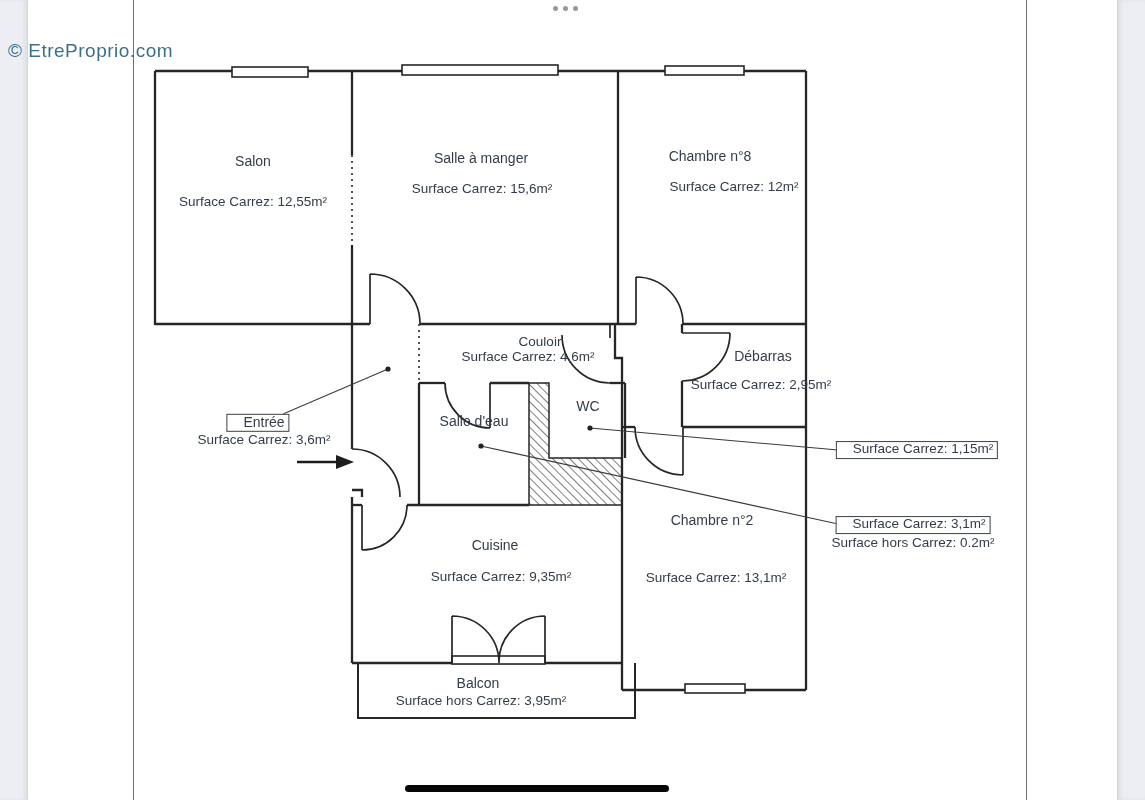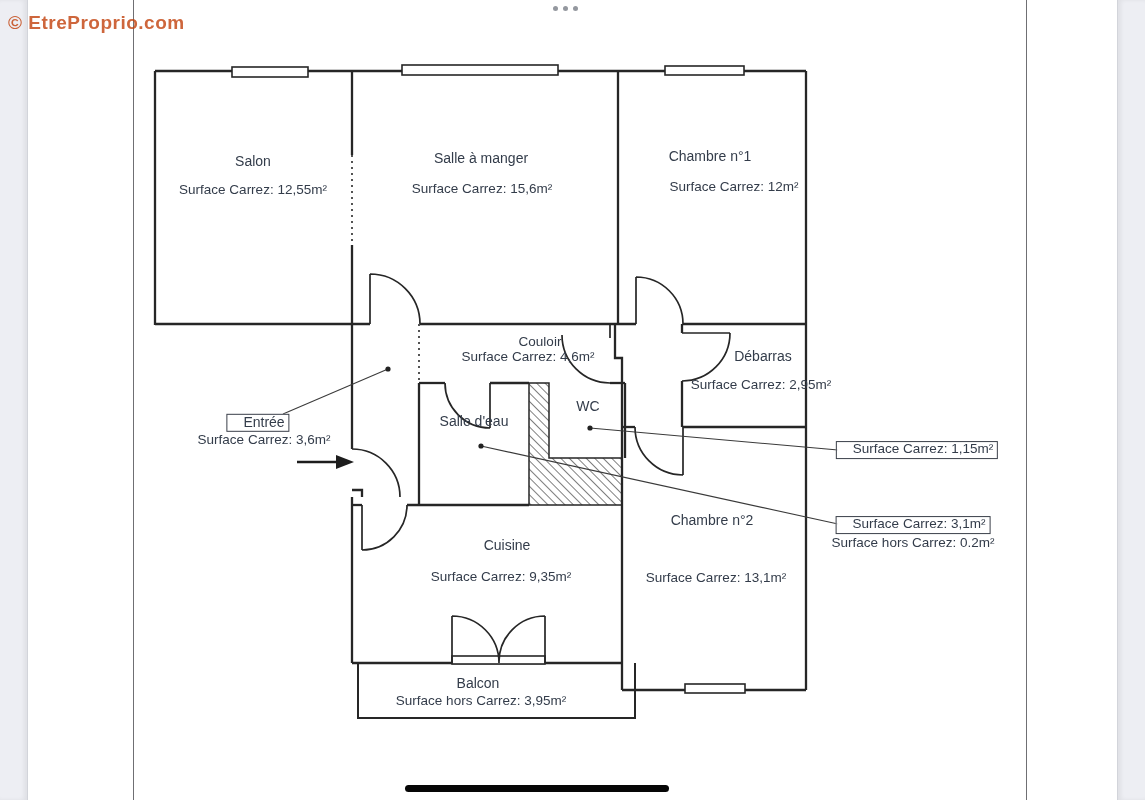--- a/index.html
+++ b/index.html
@@ -4,22 +4,22 @@
 <style>
   html,body{margin:0;padding:0;background:#e9ebf0;}
   #screen{position:relative;width:1145px;height:800px;background:#ffffff;overflow:hidden;
           font-family:"Liberation Sans","DejaVu Sans",sans-serif;}
   .side-strip{position:absolute;top:0;bottom:0;width:27px;background:#edeef3;z-index:1;}
   .side-strip.left{left:0;border-right:1px solid #d2d4da;box-shadow:inset -3px 0 4px rgba(0,0,0,0.06);}
   .side-strip.right{right:0;border-left:1px solid #d2d4da;box-shadow:inset 3px 0 4px rgba(0,0,0,0.06);}
   .doc-edge{position:absolute;top:0;bottom:0;width:1.4px;background:#6f6f73;z-index:2;}
   .doc-edge.left{left:133px;}
   .doc-edge.right{left:1026px;}
-  .watermark{position:absolute;left:8px;top:12px;font-size:19px;letter-spacing:.5px;
-             color:#c2410c;opacity:.8;z-index:3;white-space:nowrap;font-weight:bold;}
+  .watermark{position:absolute;left:8px;top:40px;font-size:19px;letter-spacing:.5px;
+             color:#0c4a6e;opacity:.8;z-index:3;white-space:nowrap;}
   .dots-handle{position:absolute;left:553px;top:6px;display:flex;gap:5px;z-index:3;cursor:pointer;}
   .dots-handle .dot{width:5px;height:5px;border-radius:50%;background:#94989f;}
   .home-bar{position:absolute;left:405px;top:785px;width:264px;height:7px;border-radius:4px;
             background:#060606;z-index:3;}
   svg.plan{position:absolute;left:0;top:0;z-index:2;}
   .lbl{position:absolute;transform:translate(-50%,-50%);white-space:nowrap;color:#333c4a;
        font-size:13.5px;z-index:4;line-height:1.1;text-align:left;}
   .lbl.room{font-size:14px;}
   .boxed{border:1.3px solid #3a3f49;padding:0px 4px 1px 16px;background:rgba(255,255,255,.85);}
 </style>
@@ -121,42 +121,42 @@
       <circle cx="481" cy="446" r="2.6"></circle>
     </g>
 
     <g>
       <line x1="297" y1="462" x2="338" y2="462" stroke="#1d1d1d" stroke-width="2.6"></line>
       <polygon points="336,455 354,462 336,469" fill="#1d1d1d"></polygon>
     </g>
   </svg>
 
   <div class="lbl room" style="left:253px;top:162px;">Salon</div>
-  <div class="lbl" style="left:253px;top:190px;">Surface Carrez: 12,55m²</div>
+  <div class="lbl" style="left:253px;top:202px;">Surface Carrez: 12,55m²</div>
 
   <div class="lbl room" style="left:481px;top:159px;">Salle à manger</div>
   <div class="lbl" style="left:482px;top:189px;">Surface Carrez: 15,6m²</div>
 
-  <div class="lbl room" style="left:710px;top:157px;">Chambre n°1</div>
+  <div class="lbl room" style="left:710px;top:157px;">Chambre n°8</div>
   <div class="lbl" style="left:711px;top:187px;margin-left:23px;">Surface Carrez: 12m²</div>
 
   <div class="lbl" style="left:540px;top:342px;">Couloir</div>
   <div class="lbl" style="left:528px;top:357px;">Surface Carrez: 4,6m²</div>
 
   <div class="lbl room" style="left:763px;top:357px;">Débarras</div>
   <div class="lbl" style="left:761px;top:385px;">Surface Carrez: 2,95m²</div>
 
   <div class="lbl room" style="left:588px;top:407px;">WC</div>
 
   <div class="lbl room" style="left:474px;top:422px;">Salle d'eau</div>
 
   <div class="lbl room boxed" style="left:258px;top:423px;">Entrée</div>
   <div class="lbl" style="left:264px;top:440px;">Surface Carrez: 3,6m²</div>
 
-  <div class="lbl room" style="left:495px;top:546px;margin-left:12px;">Cuisine</div>
+  <div class="lbl room" style="left:495px;top:546px;">Cuisine</div>
   <div class="lbl" style="left:501px;top:577px;">Surface Carrez: 9,35m²</div>
 
   <div class="lbl room" style="left:712px;top:521px;">Chambre n°2</div>
   <div class="lbl" style="left:716px;top:536px;margin-top:42px;">Surface Carrez: 13,1m²</div>
 
   <div class="lbl room" style="left:478px;top:684px;">Balcon</div>
   <div class="lbl" style="left:481px;top:701px;">Surface hors Carrez: 3,95m²</div>
 
   <div class="lbl boxed" style="left:917px;top:450px;">Surface Carrez: 1,15m²</div>
   <div class="lbl boxed" style="left:913px;top:525px;">Surface Carrez: 3,1m²</div>

